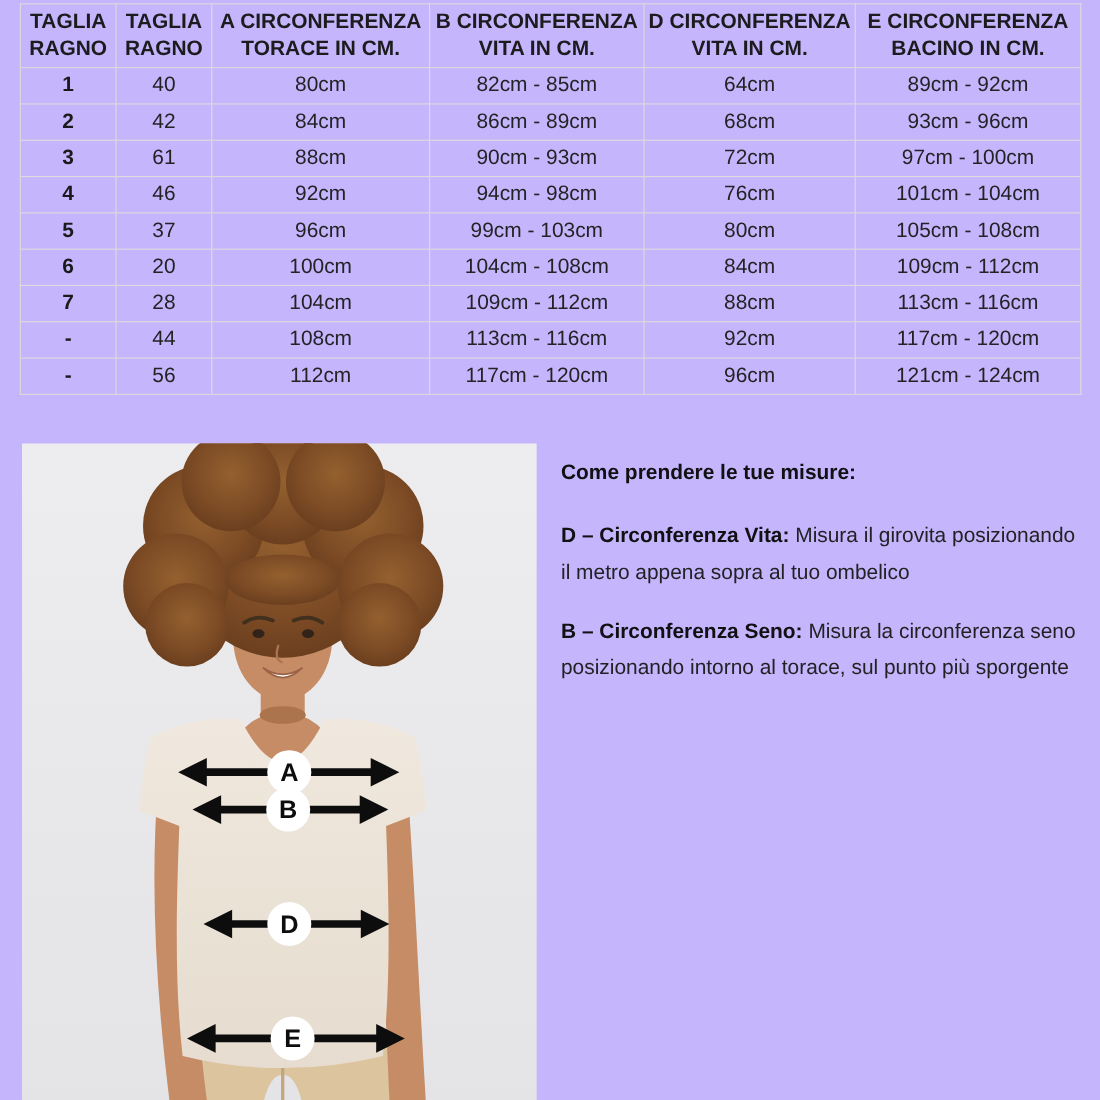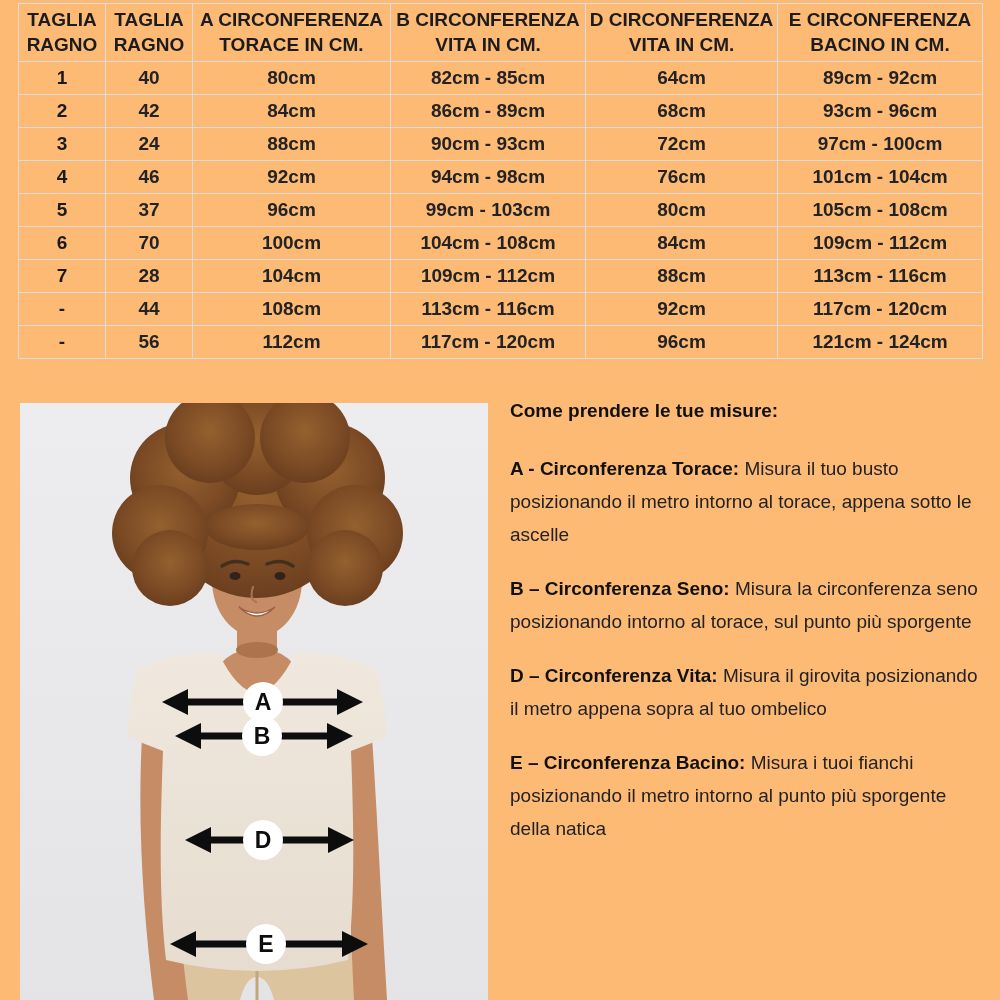--- a/index.html
+++ b/index.html
@@ -8,21 +8,21 @@
     font-family: "Liberation Sans", "DejaVu Sans", sans-serif;
     color: #1d1d1f;
     width: 1000px;
     height: 1000px;
     overflow: hidden;
   }
   .page {
     position: relative;
     width: 1000px;
     height: 1000px;
-    background: #fdba74;
+    background: #c4b5fd;
   }
 
   
   .size-table-wrap {
     position: absolute;
     left: 18px;
     top: 3px;
     width: 964px;
   }
   table.size-table {
@@ -38,40 +38,40 @@
   table.size-table th {
     font-size: 19px;
     font-weight: bold;
     line-height: 25px;
     padding: 3px 0 4px 0;
     color: #1c1c1e;
   }
   table.size-table td {
     height: 33px;
     font-size: 19px;
-    font-weight: bold;
+    font-weight: normal;
     color: #232325;
   }
   table.size-table td:first-child { font-weight: bold; color: #1a1a1c; }
 
   
   .photo {
     position: absolute;
     left: 20px;
     top: 403px;
     width: 468px;
     height: 597px;
   }
   .photo svg { display: block; }
 
   
   .instructions {
     position: absolute;
     left: 510px;
-    top: 398px;
+    top: 417px;
     width: 472px;
   }
   .instructions h3 {
     font-size: 19px;
     font-weight: bold;
     color: #111113;
     line-height: 25px;
     margin-bottom: 29px;
   }
   .instructions p {
@@ -137,21 +137,21 @@
           <tr>
             <td>2</td>
             <td>42</td>
             <td>84cm</td>
             <td>86cm - 89cm</td>
             <td>68cm</td>
             <td>93cm - 96cm</td>
           </tr>
           <tr>
             <td>3</td>
-            <td>24</td>
+            <td>61</td>
             <td>88cm</td>
             <td>90cm - 93cm</td>
             <td>72cm</td>
             <td>97cm - 100cm</td>
           </tr>
           <tr>
             <td>4</td>
             <td>46</td>
             <td>92cm</td>
             <td>94cm - 98cm</td>
@@ -161,21 +161,21 @@
           <tr>
             <td>5</td>
             <td>37</td>
             <td>96cm</td>
             <td>99cm - 103cm</td>
             <td>80cm</td>
             <td>105cm - 108cm</td>
           </tr>
           <tr>
             <td>6</td>
-            <td>70</td>
+            <td>20</td>
             <td>100cm</td>
             <td>104cm - 108cm</td>
             <td>84cm</td>
             <td>109cm - 112cm</td>
           </tr>
           <tr>
             <td>7</td>
             <td>28</td>
             <td>104cm</td>
             <td>109cm - 112cm</td>
@@ -310,22 +310,20 @@
         <text x="243" y="445">D</text>
         <circle cx="246" cy="541" r="20" fill="#ffffff"></circle>
         <text x="246" y="549">E</text>
       </g>
     </svg>
   </div>
 
   <div class="instructions">
     <h3>Come prendere le tue misure:</h3>
 
-    <p><strong class="item-label">A - Circonferenza Torace:</strong><span> Misura il tuo busto posizionando il metro intorno al torace, appena sotto le ascelle</span></p>
+
+    <p><strong class="item-label">D – Circonferenza Vita:</strong><span> Misura il girovita posizionando il metro appena sopra al tuo ombelico</span></p>
 
     <p><strong class="item-label">B – Circonferenza Seno:</strong><span> Misura la circonferenza seno posizionando intorno al torace, sul punto più sporgente</span></p>
 
-    <p><strong class="item-label">D – Circonferenza Vita:</strong><span> Misura il girovita posizionando il metro appena sopra al tuo ombelico</span></p>
-
-    <p><strong class="item-label">E – Circonferenza Bacino:</strong><span> Misura i tuoi fianchi posizionando il metro intorno al punto più sporgente della natica</span></p>
   </div>
 
 </div>
 
 </body></html>

